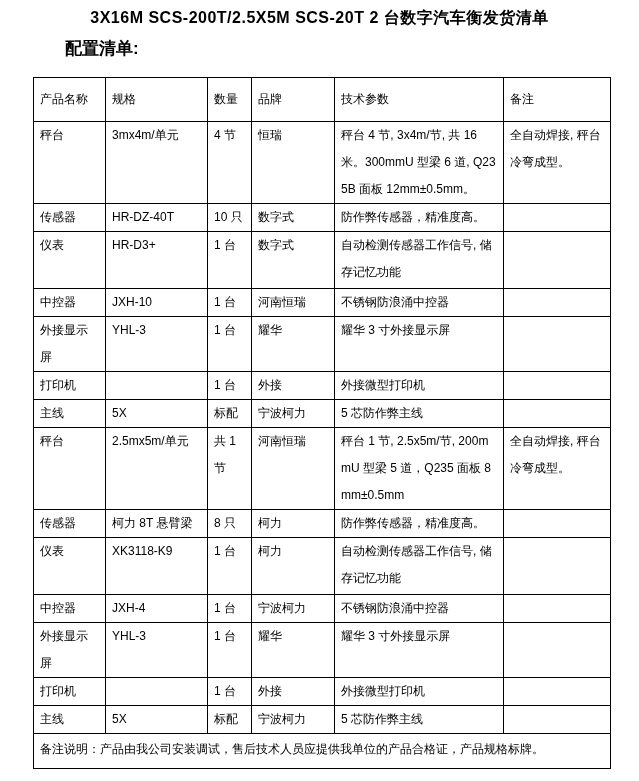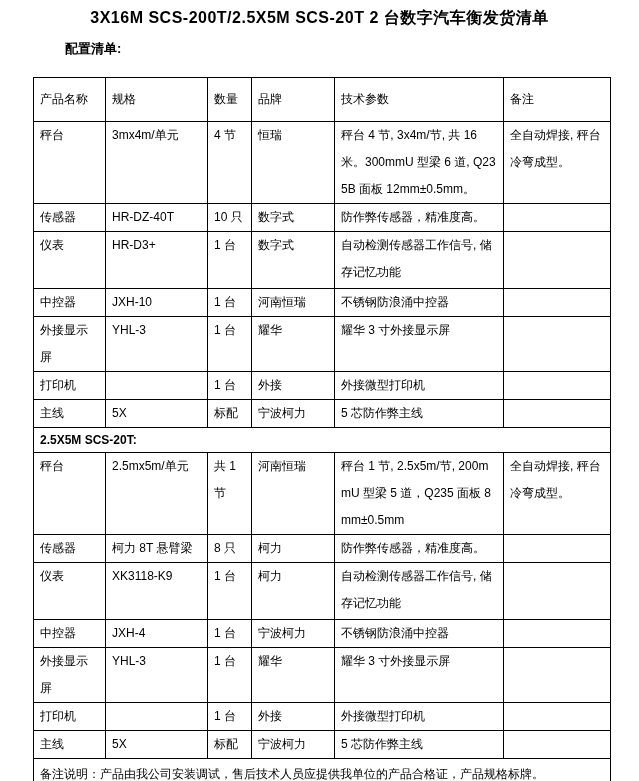--- a/index.html
+++ b/index.html
@@ -19,21 +19,21 @@
     text-align: center;
     font-weight: bold;
     font-size: 16px;
     letter-spacing: 0.5px;
     margin: 0;
     padding-top: 9px;
     line-height: 18px;
   }
   .config-label {
     font-weight: bold;
-    font-size: 13px;
+    font-size: 17px;
     margin: 14px 0 0 65px;
     line-height: 15px;
   }
   table.spec-table {
     border-collapse: collapse;
     table-layout: fixed;
     width: 577px;
     margin: 21px 0 0 33px;
   }
   table.spec-table col.c1 { width: 72px; }
@@ -149,23 +149,20 @@
         <td></td>
       </tr>
       <tr class="r-one">
         <td class="first-col">主线</td>
         <td>5X</td>
         <td>标配</td>
         <td>宁波柯力</td>
         <td>5 芯防作弊主线</td>
         <td></td>
       </tr>
-      <tr class="r-section">
-        <td colspan="6">2.5X5M SCS-20T:</td>
-      </tr>
       <tr class="r-tall">
         <td class="first-col">秤台</td>
         <td>2.5mx5m/单元</td>
         <td>共 1 节</td>
         <td>河南恒瑞</td>
         <td>秤台 1 节, 2.5x5m/节, 200mmU 型梁 5 道，Q235 面板 8mm±0.5mm</td>
         <td>全自动焊接, 秤台冷弯成型。</td>
       </tr>
       <tr class="r-one">
         <td class="first-col">传感器</td>

